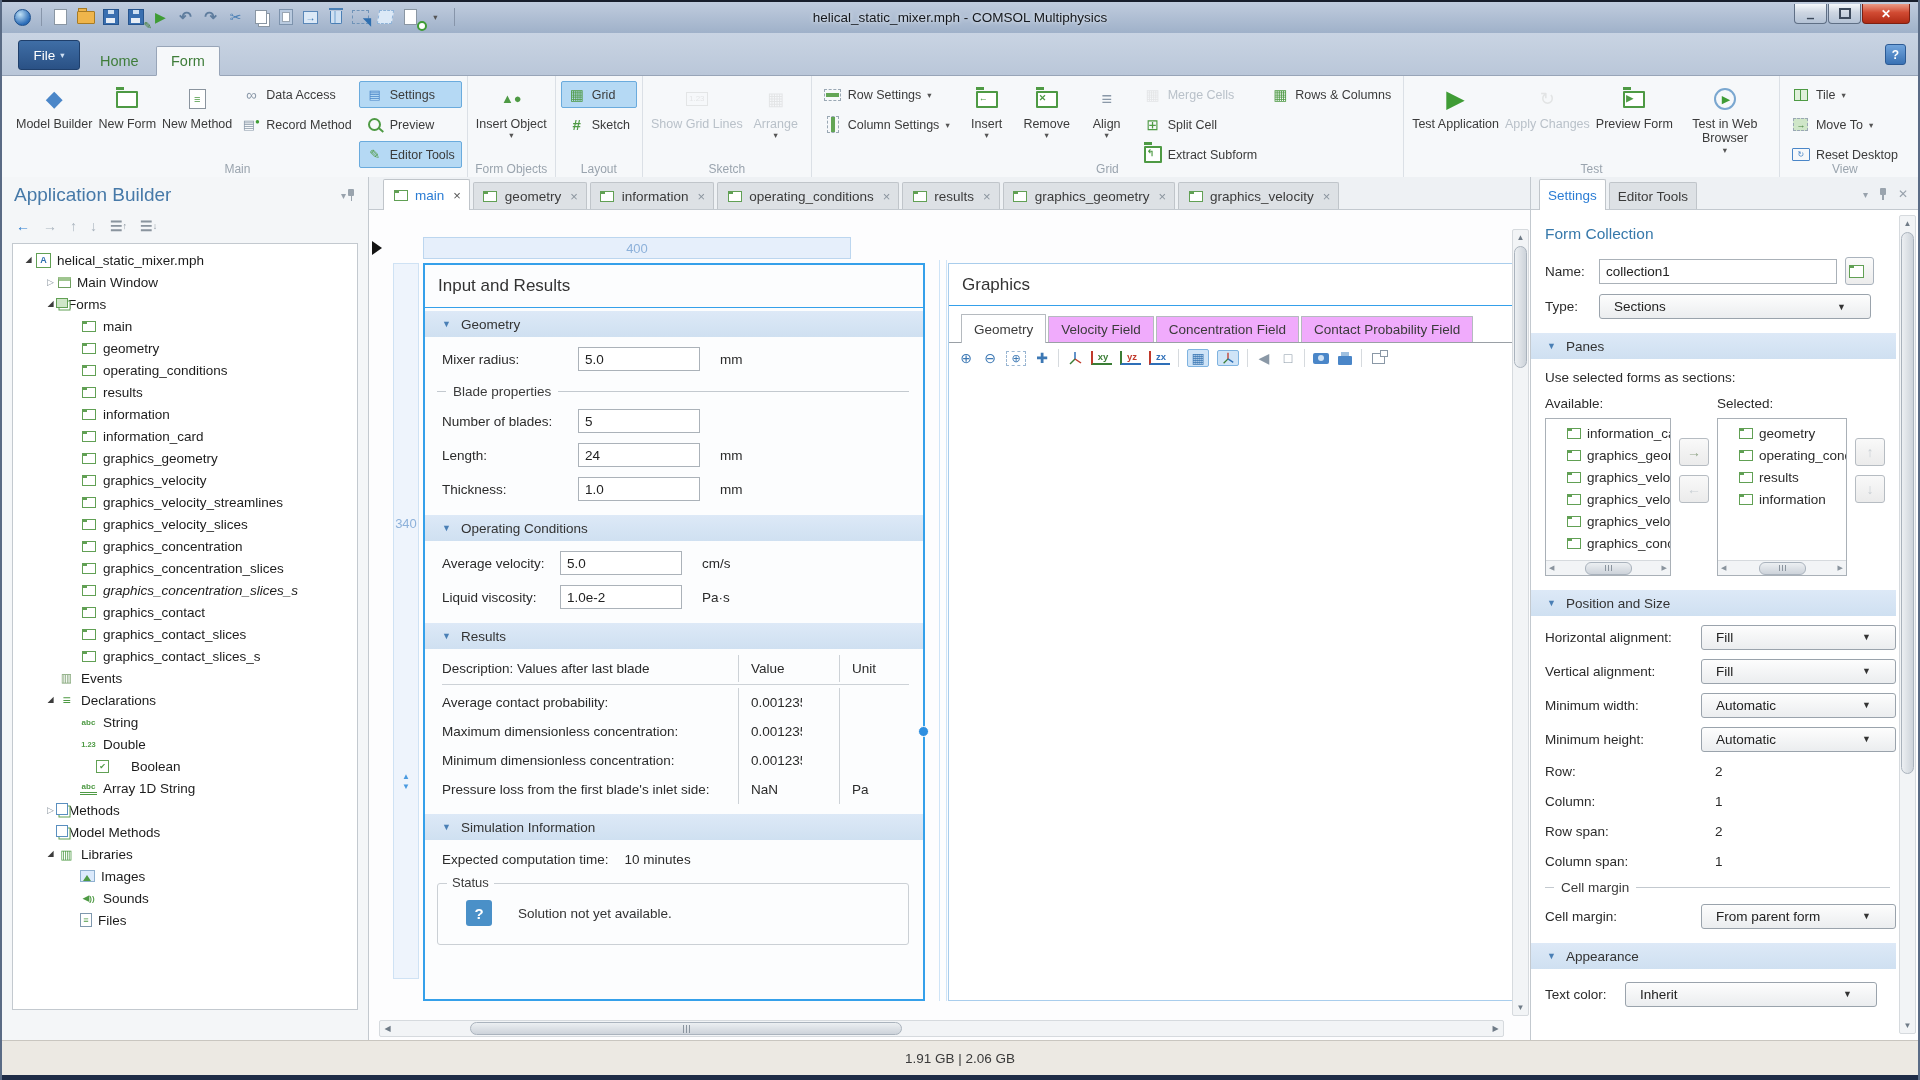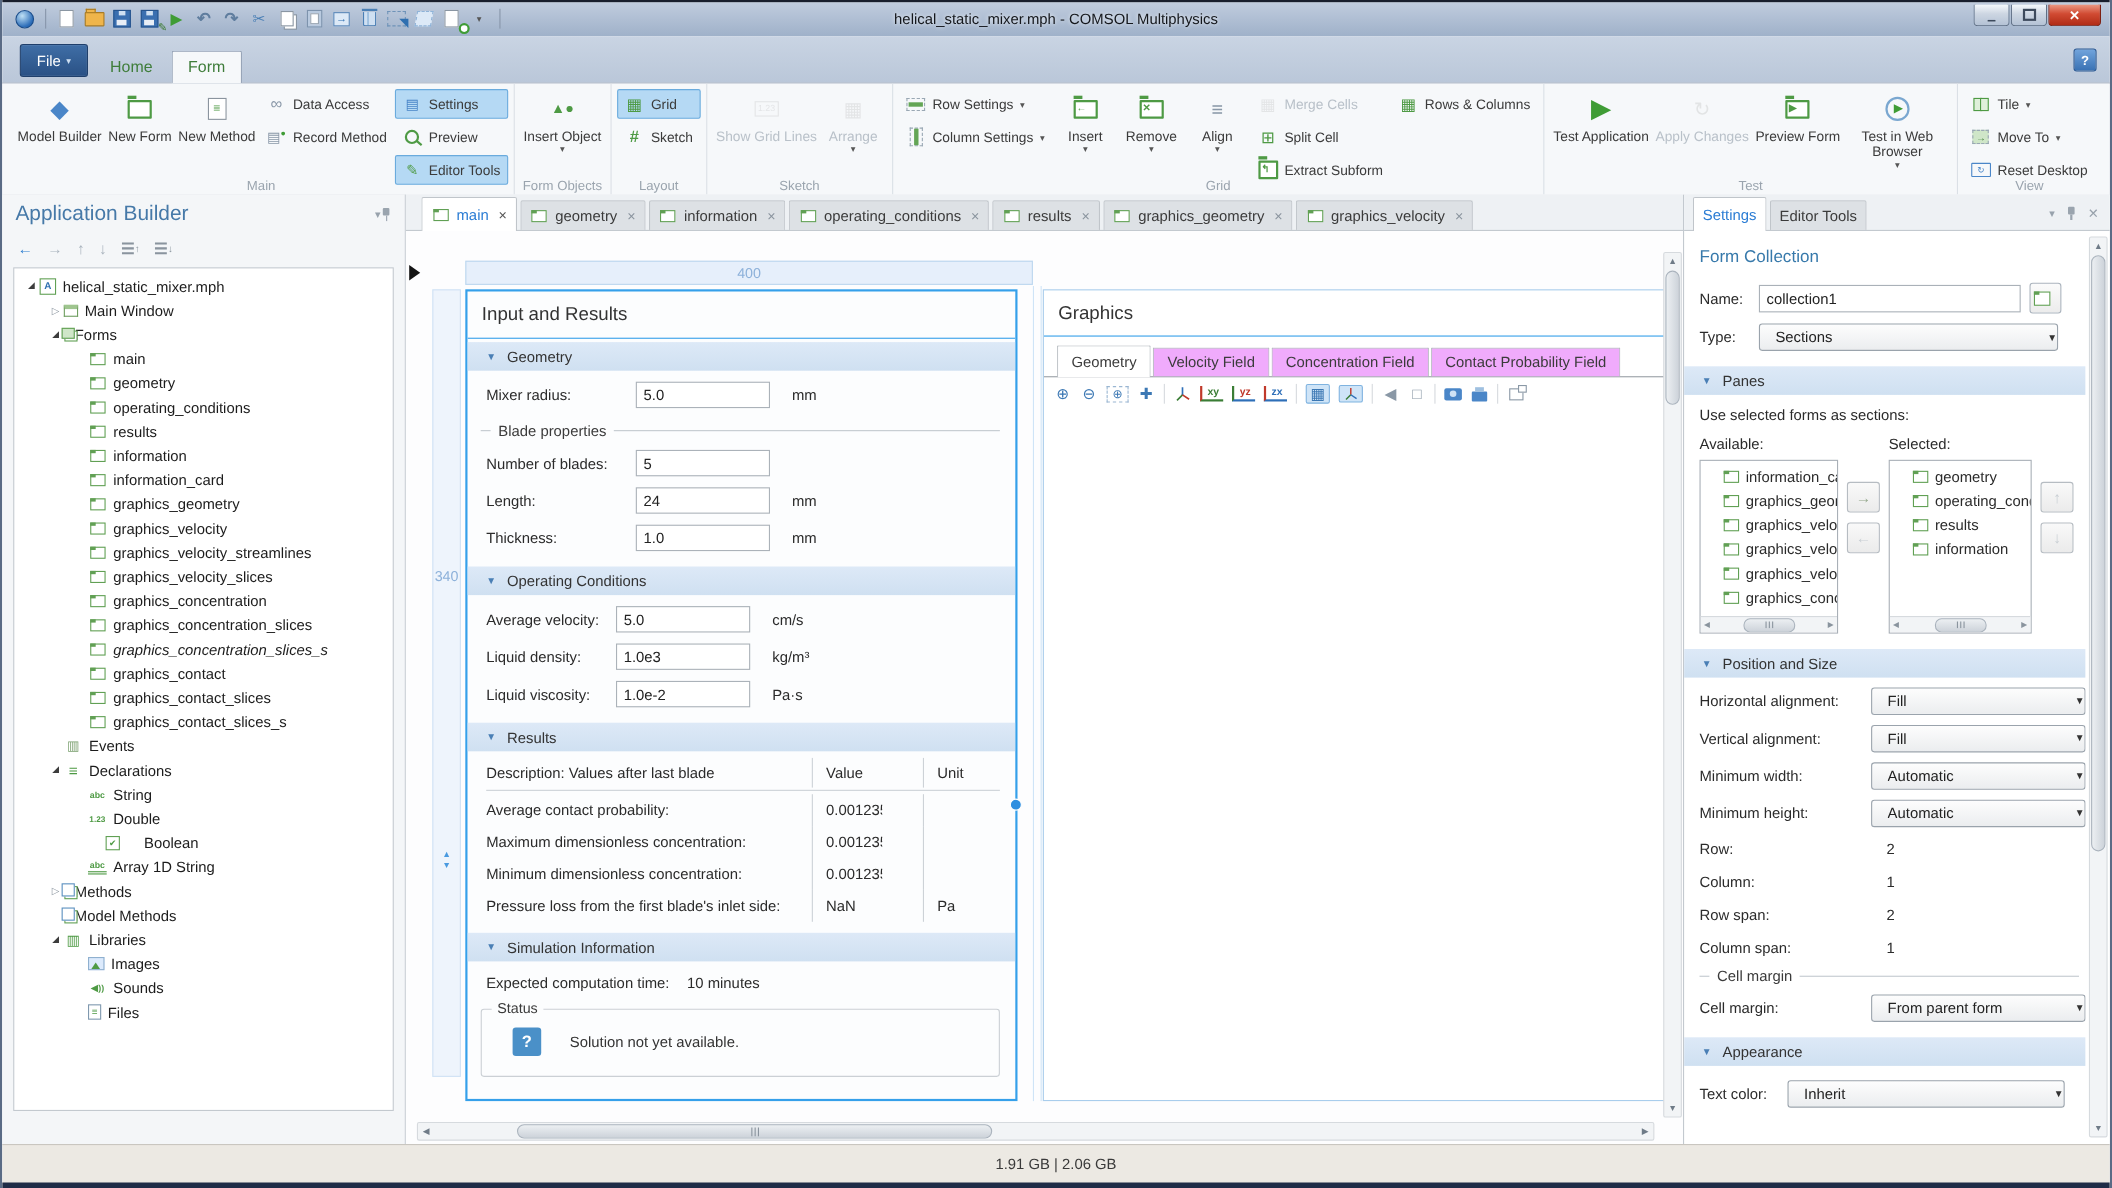--- a/index.html
+++ b/index.html
@@ -207,21 +207,21 @@
   .rpanel{width:387px;background:#fff;border-left:1px solid #c3c9cf;position:relative;flex:none}
   .rtabs{height:33px;background:#eef1f4;border-bottom:1px solid #c3c9cf;display:flex;align-items:flex-end;padding-left:8px;gap:3px;box-sizing:border-box;position:relative}
   .rhead-icons{position:absolute;right:10px;top:10px;display:flex;gap:10px;color:#98a2ac;font-size:10px;align-items:center}
   .rcontent{position:absolute;left:0;top:34px;right:22px;bottom:0;overflow:hidden;padding:8px 0 0 14px;font-size:13.5px;color:#2b2b2b}
   .rheading{font-size:15.5px;color:#3779ab;margin:6px 0 14px}
   .nrow{display:flex;align-items:center;gap:8px;margin-bottom:9px}
   .nlab{width:46px;flex:none}
   .nin{width:224px;height:23px;border:1px solid #aab1b8;padding:0 6px;font:13.5px "Liberation Sans",sans-serif;color:#222;background:#fff}
   .ibtn{width:27px;height:26px;border:1px solid #aab3bd;border-radius:3px;background:linear-gradient(#fbfbfb,#ececec);display:flex;align-items:center;justify-content:center}
   .dd{height:25px;border:1px solid #9aa3ac;border-radius:3px;background:linear-gradient(#fdfdfd,#ebedef);display:flex;align-items:center;
-      padding:0 0 0 14px;box-sizing:border-box}
+      padding:0 24px 0 14px;box-sizing:border-box}
   .dd-val{flex:1;font-size:13.5px;color:#222;white-space:nowrap;overflow:hidden}
   .dd-caret{color:#333;font-size:9px}
   .dd270{width:272px}.dd178{width:196px}
   .sect-h{margin:14px 0 0 -14px;height:26px;background:linear-gradient(#dde9f7,#cfe0f1);display:flex;align-items:center;gap:10px;padding-left:16px;color:#333}
   .pn-desc{margin-top:11px}
   .pn-labels{display:flex;margin-top:11px}
   .pn-l1{width:172px}
   .pn-lists{display:flex;margin-top:7px;align-items:flex-start}
   .lbox{width:126px;height:158px;border:1px solid #a9b0b7;background:#fff;position:relative;overflow:hidden;padding-top:3px;box-sizing:border-box;flex:none}
   .lb-item{display:flex;align-items:center;height:22px;padding-left:19px;white-space:nowrap;overflow:hidden}
@@ -793,21 +793,21 @@
           <div class="etab">
             <span class="ti">
               <span class="ti-form-i"></span>
             </span>
             <span>graphics_velocity</span>
             <span class="etab-close">×</span>
           </div>
         </div>
       <div class="surface">
         <div class="marker"></div>
-        <div class="hrule" style="left:54px;width:516px">400</div>
+        <div class="hrule" style="left:54px;width:428px">400</div>
         <div class="vrule">
           <div class="vrule-label">340</div>
           <div class="vrule-arrows">▲<br>▼</div>
         </div>
         <div class="guide" style="left:570px"></div>
         <div class="guide" style="left:577px"></div>
 
         <div class="fpanel">
           <div class="fp-title">Input and Results</div>
 
@@ -837,25 +837,20 @@
           </div>
 
           <div class="sct-h" style="margin-top:14px">
             <span class="tri">▼</span>
             <span>Operating Conditions</span>
           </div>
           <div class="frow">
             <span class="flab" style="width:118px">Average velocity:</span>
             <input class="tin" value="5.0" style="">
             <span class="funit">cm/s</span>
-          </div>
-          <div class="frow">
-            <span class="flab" style="width:118px">Liquid density:</span>
-            <input class="tin" value="1.0e3" style="">
-            <span class="funit">kg/m³</span>
           </div>
           <div class="frow">
             <span class="flab" style="width:118px">Liquid viscosity:</span>
             <input class="tin" value="1.0e-2" style="">
             <span class="funit">Pa·s</span>
           </div>
 
           <div class="sct-h" style="margin-top:14px">
             <span class="tri">▼</span>
             <span>Results</span>

